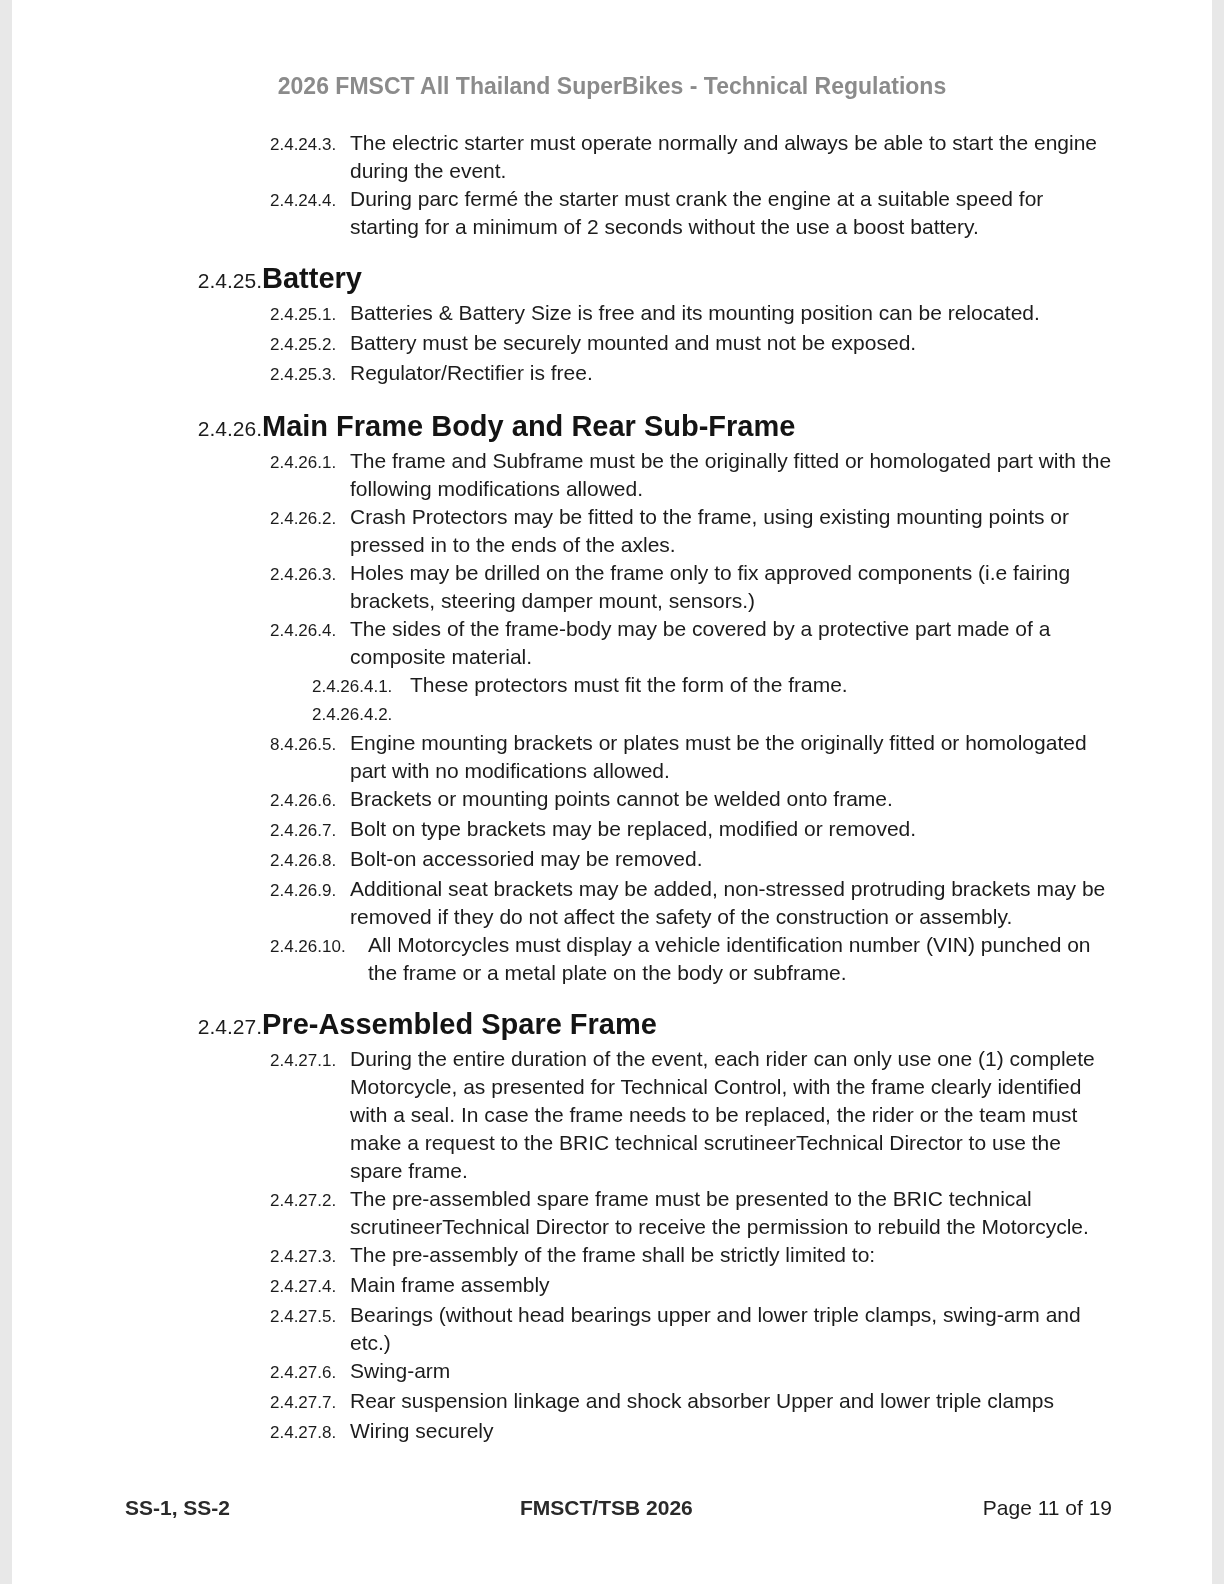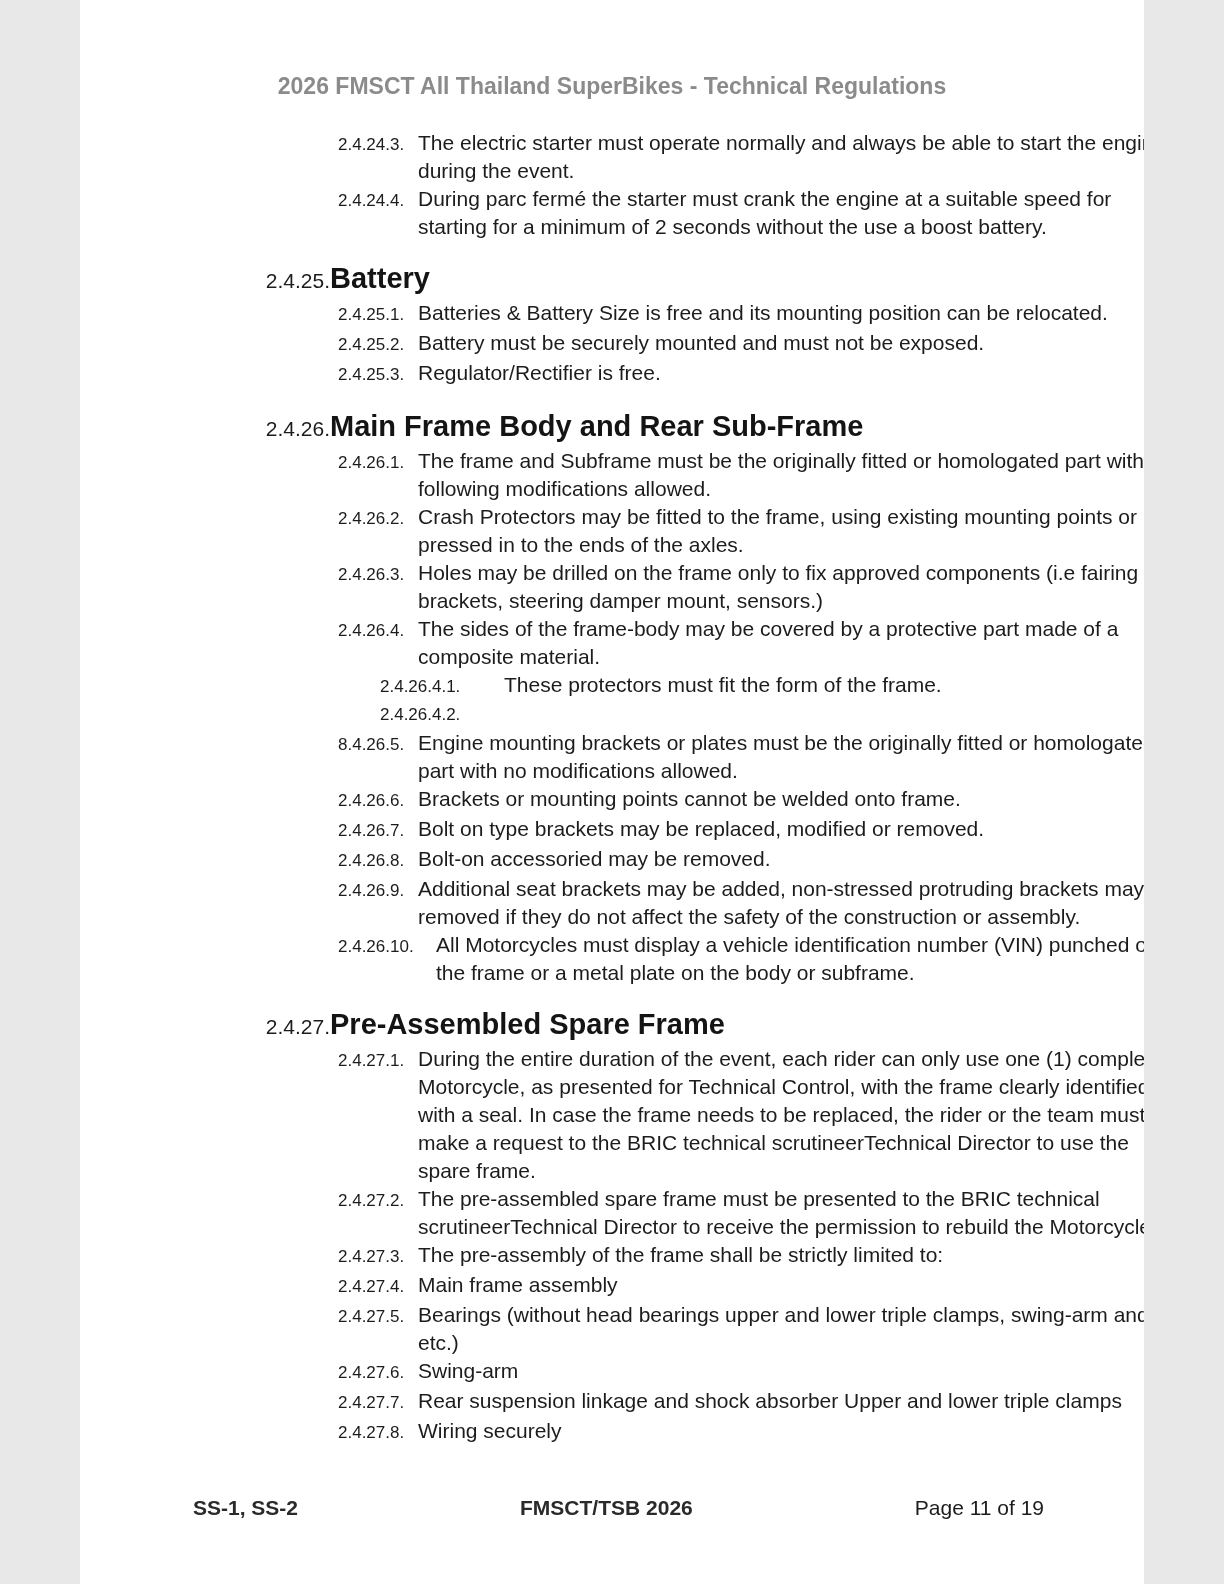--- a/index.html
+++ b/index.html
@@ -1,19 +1,19 @@
 <!DOCTYPE html>
 <html><head>
 <meta charset="utf-8">
 <style>
   * { margin: 0; padding: 0; box-sizing: border-box; }
   html, body { background: #e8e8e8; }
   .page {
     position: relative;
-    width: 1064px;
+    width: 1200px;
     height: 1584px;
     margin: 0 auto;
     background: #ffffff;
     font-family: "Liberation Sans", sans-serif;
     color: #1c1c1c;
     overflow: hidden;
   }
   .doc-title {
     padding-top: 72px;
     text-align: center;
@@ -32,21 +32,21 @@
     font-size: 21px;
     line-height: 28px;
   }
   .li .num {
     flex: 0 0 80px;
     font-size: 17px;
     white-space: nowrap;
   }
   .li .txt { flex: 1; }
   
-  .li.deep { margin-left: 300px; width: 790px; gap: 26px; }
+  .li.deep { margin-left: 300px; width: 790px; }
   .li.deep .num { flex: 0 0 98px; }
   
   .li.wide .num { flex: 0 0 98px; }
   
   .heading {
     display: flex;
     align-items: baseline;
     margin-left: 182px;
     margin-top: 22px;
     margin-bottom: 3px;

